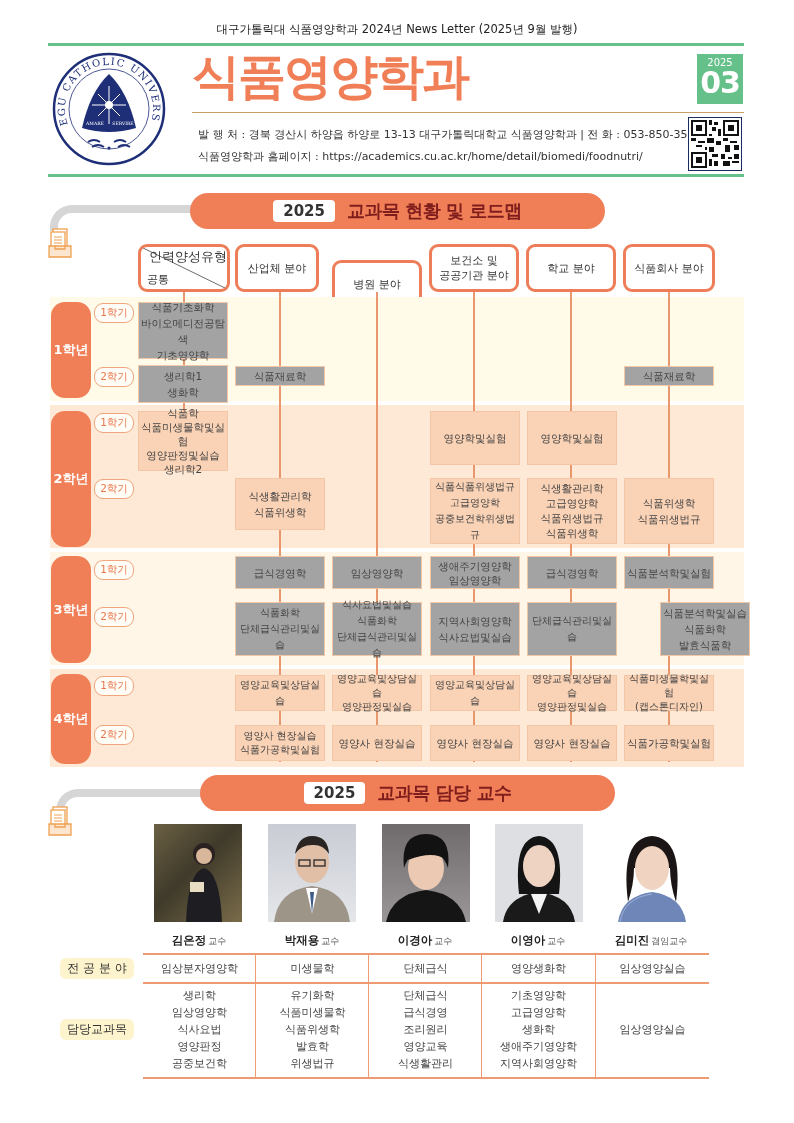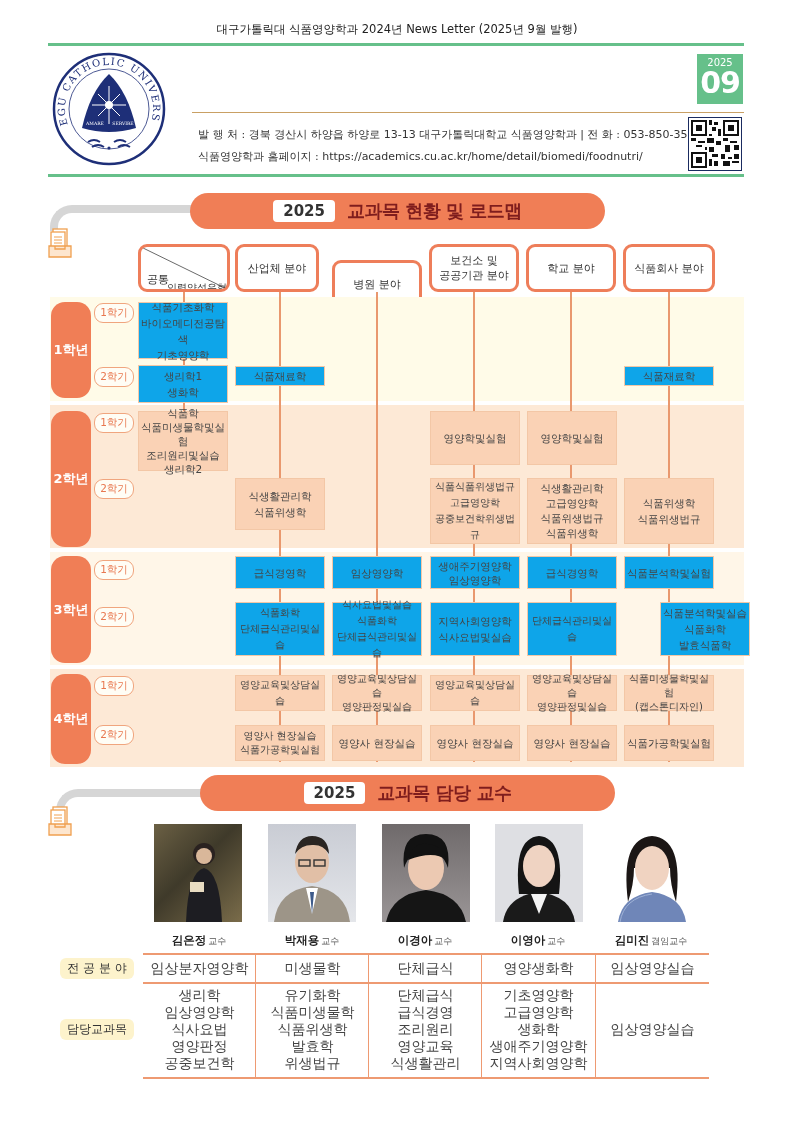--- a/index.html
+++ b/index.html
@@ -25,38 +25,38 @@
   .banner-track { height: 26px; border-top: 8px solid #d6d6d6; border-left: 8px solid #d6d6d6; border-top-left-radius: 22px; }
   .banner { height: 36px; background: #f07e56; border-radius: 18px; display: flex; align-items: center; justify-content: center; gap: 12px; }
   .banner .year { background: #fff; color: #333; font-weight: bold; font-size: 15px; padding: 2px 10px; border-radius: 4px; }
   .banner .btxt { color: #7f1d1d; font-weight: bold; font-size: 18px; letter-spacing: -0.5px; }
   .doc-icon { width: 24px; height: 30px; }
 
   
   .col-head { height: 48px; border: 3.5px solid #ee7e5a; border-radius: 9px; background: #fff; display: flex; align-items: center; justify-content: center; text-align: center; font-size: 11px; color: #333; line-height: 15px; }
   .diag-head { overflow: hidden; }
   .diag-head svg { position: absolute; left: 0; top: 0; }
-  .diag-tr { position: absolute; right: 0; top: 2px; font-size: 10px; margin-top: 31px; }
+  .diag-tr { position: absolute; right: 0; top: 2px; font-size: 13px; }
   .diag-bl { position: absolute; left: 6px; bottom: 2px; font-size: 11px; }
 
   .band { left: 50px; width: 694px; }
   .year-pill { width: 40px; background: #f07e56; border-radius: 14px; color: #fff; font-weight: bold; font-size: 13px; display: flex; align-items: center; justify-content: center; }
   .sem-pill { width: 40px; height: 20px; border: 1.5px solid #f0a57e; border-radius: 9px; background: #fffdf5; color: #e87850; font-size: 10.5px; display: flex; align-items: center; justify-content: center; }
   .vline { width: 1.5px; background: #e9986e; }
-  .course { background: #0ea5e9; border: 1px solid #f3c7a6; display: flex; align-items: center; justify-content: center; text-align: center; font-size: 10.5px; color: #444; line-height: 16px; }
+  .course { background: #a3a3a3; border: 1px solid #f3c7a6; display: flex; align-items: center; justify-content: center; text-align: center; font-size: 10.5px; color: #444; line-height: 16px; }
   .course.dark { background: #fad2b5; }
 
   
   .photo { width: 88px; height: 98px; }
   .prof-name { width: 112px; text-align: center; font-size: 11.5px; font-weight: bold; color: #222; white-space: nowrap; }
   .prof-name .rank { font-weight: normal; font-size: 9px; color: #555; margin-left: 2px; }
   .label-pill { background: #fdf3cc; border-radius: 6px; font-size: 12px; color: #333; display: flex; align-items: center; justify-content: center; }
   .tline { left: 143px; width: 566px; height: 1.5px; background: #ee9a72; }
   .tvline { width: 1px; background: #ee9a72; }
-  .cell { width: 113px; text-align: center; font-size: 14px; color: #444; line-height: 17px; }
+  .cell { width: 113px; text-align: center; font-size: 11px; color: #444; line-height: 17px; }
 </style>
 </head>
 <body>
 
 <div class="abs subtitle">대구가톨릭대 식품영양학과 2024년 News Letter (2025년 9월 발행)</div>
 <div class="abs green-line" style="top:43px"></div>
 
 <div class="abs logo">
   <svg width="114" height="114" viewBox="0 0 114 114">
     <defs>
@@ -76,24 +76,25 @@
     </g>
     <circle cx="57" cy="53" r="4" fill="#fff"></circle>
     <text x="43" y="73" font-size="4.5" fill="#fff" text-anchor="middle" font-family="DejaVu Serif, serif">AMARE</text>
     <text x="71" y="73" font-size="4.5" fill="#fff" text-anchor="middle" font-family="DejaVu Serif, serif">SERVIRE</text>
     <path d="M36 90 q6 -4 12 0 M40 95 q6 -4 12 0 M62 90 q6 -4 12 0 M66 95 q6 -4 12 0" stroke="#1e2f78" stroke-width="2" fill="none"></path>
     <circle cx="57" cy="96" r="1.6" fill="#1e2f78"></circle>
   </svg>
 </div>
 
 <div class="abs title-wrap">
+  <span class="title-orange">식품영양학과</span>
 </div>
 <div class="abs issue-box">
   <span class="issue-year">2025</span>
-  <span class="issue-month">09</span>
+  <span class="issue-month">03</span>
 </div>
 <div class="abs brown-line"></div>
 <div class="abs info-line" style="top:127px">발 행 처 : 경북 경산시 하양읍 하양로 13-13 대구가톨릭대학교 식품영양학과  |  전 화 : 053-850-3518</div>
 <div class="abs info-line" style="top:149px">식품영양학과 홈페이지 : https://academics.cu.ac.kr/home/detail/biomedi/foodnutri/</div>
 <div class="abs qr">
   <svg width="48" height="48" viewBox="0 0 21 21" shape-rendering="crispEdges">
     <g fill="#111">
       <rect x="0" y="0" width="7" height="7"></rect>
         <rect x="14" y="0" width="7" height="7"></rect>
         <rect x="0" y="14" width="7" height="7"></rect>
@@ -203,21 +204,21 @@
 <div class="abs sem-pill" style="left:94px; top:676px">1학기</div>
 <div class="abs sem-pill" style="left:94px; top:725px">2학기</div>
 
 <div class="abs course" style="left:138px; top:302px; width:90px; height:57px; white-space:pre-line">식품기초화학
 바이오메디전공탐색
 기초영양학</div>
 <div class="abs course" style="left:138px; top:365px; width:90px; height:38px; white-space:pre-line">생리학1
 생화학</div>
 <div class="abs course dark" style="left:138px; top:411px; width:90px; height:60px; white-space:pre-line; line-height:14px">식품학
 식품미생물학및실험
-조리원리및실습
+영양판정및실습
 생리학2</div>
 
 <div class="abs course" style="left:235px; top:366px; width:90px; height:20px">식품재료학</div>
 <div class="abs course" style="left:624px; top:366px; width:90px; height:20px">식품재료학</div>
 
 <div class="abs course dark" style="left:430px; top:411px; width:90px; height:54px">영양학및실험</div>
 <div class="abs course dark" style="left:527px; top:411px; width:90px; height:54px">영양학및실험</div>
 
 <div class="abs course dark" style="left:235px; top:478px; width:90px; height:52px; white-space:pre-line">식생활관리학
 식품위생학</div>

